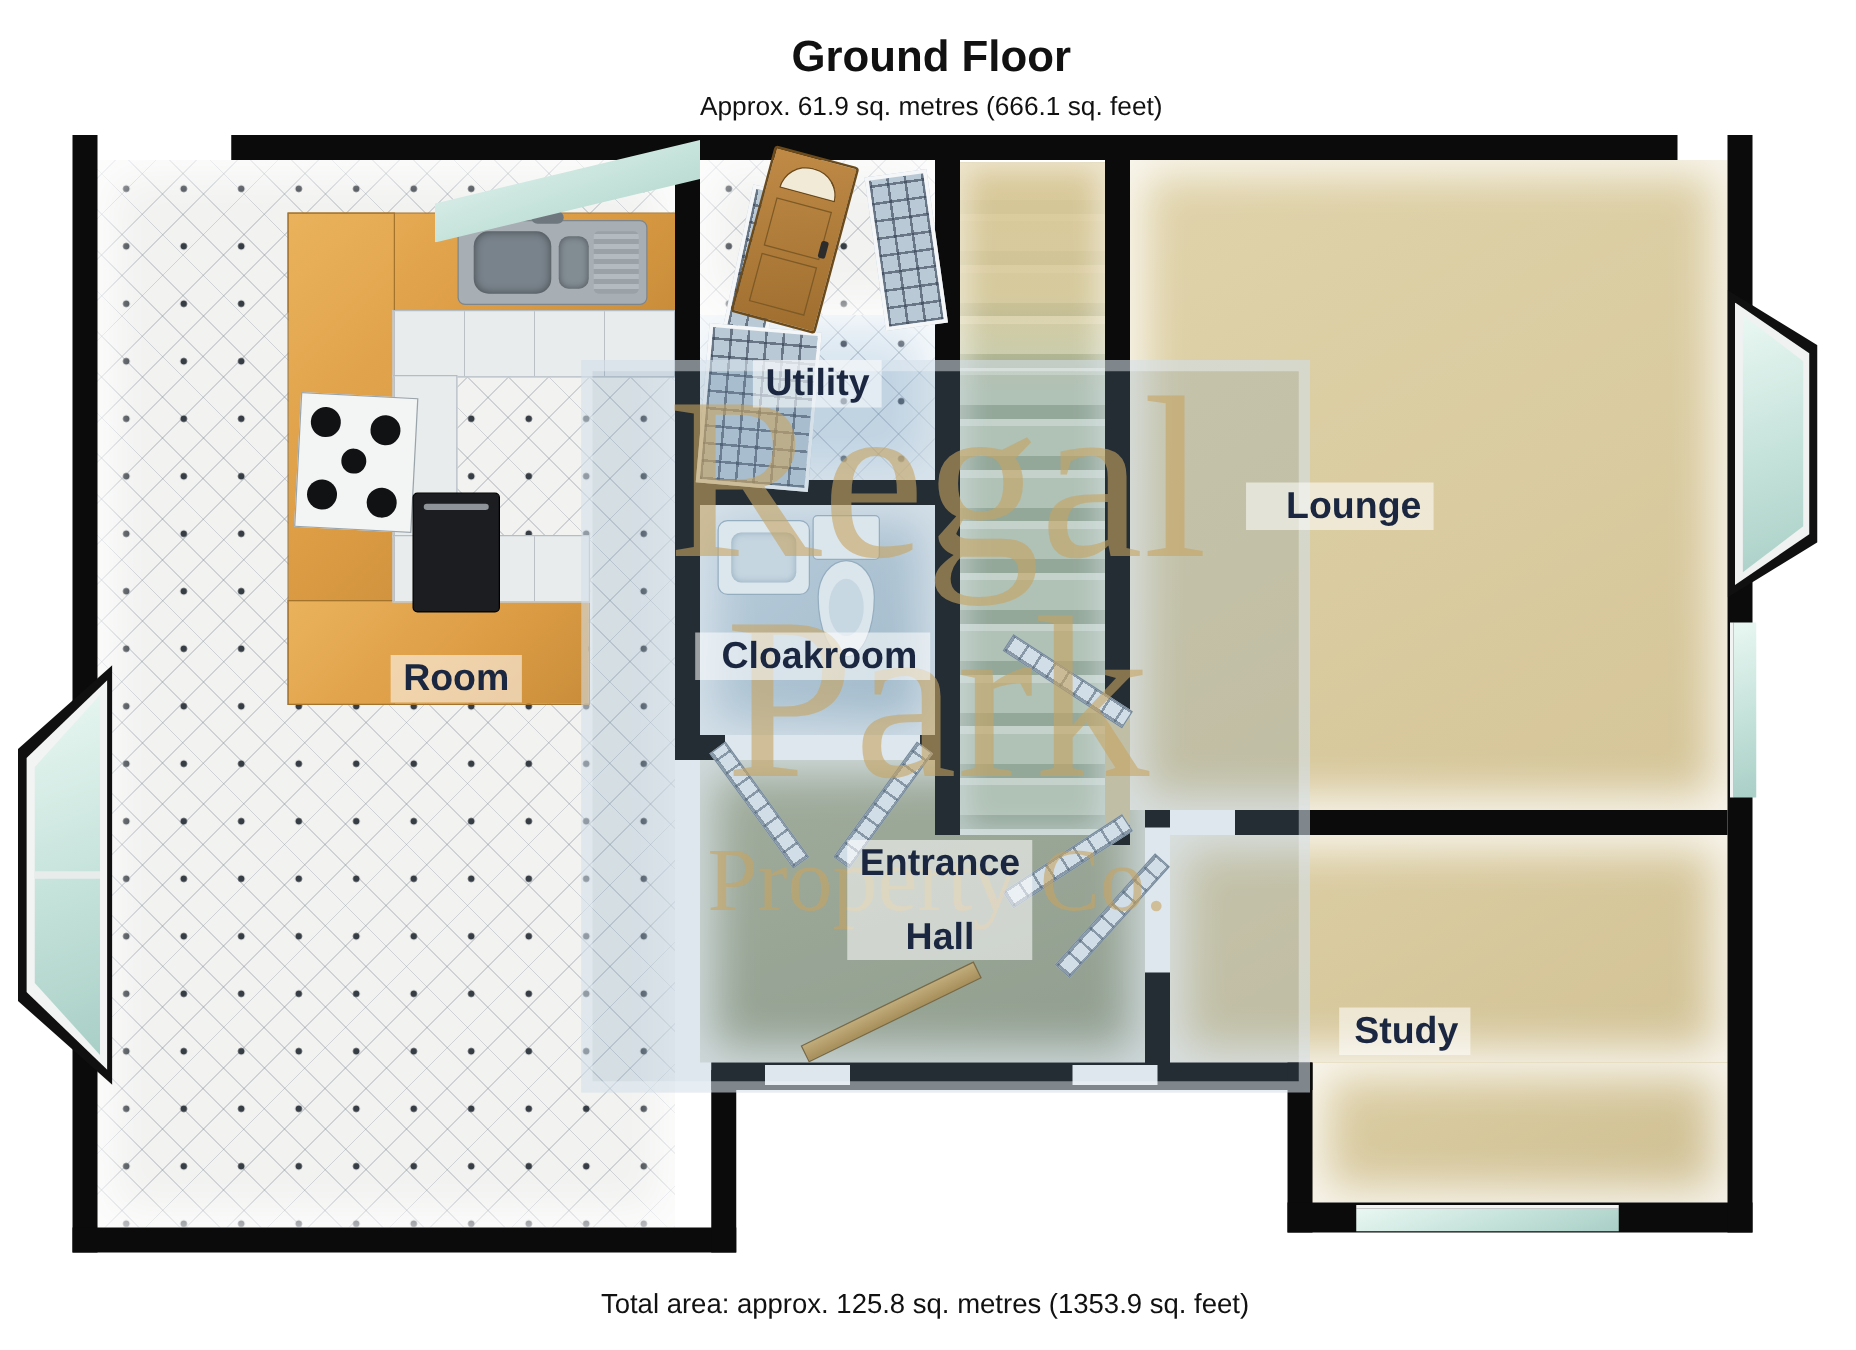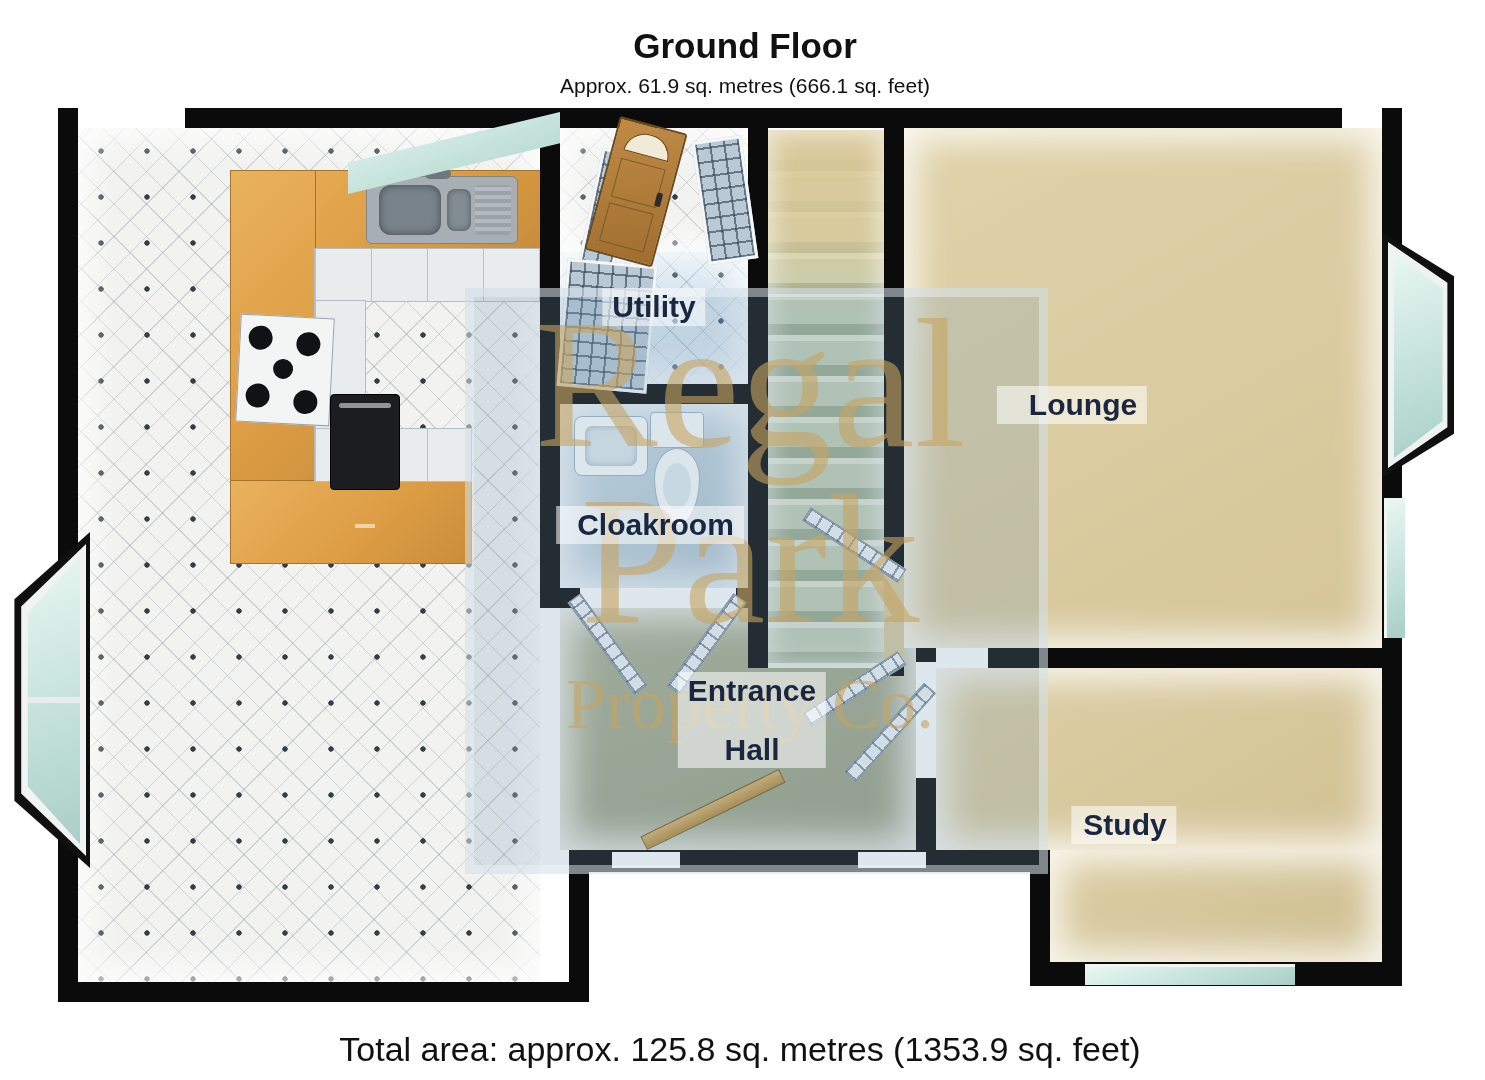--- a/index.html
+++ b/index.html
@@ -153,21 +153,22 @@
             background:rgba(115,155,185,.24);border:9px solid rgba(240,244,248,.45);"></div>
 <div class="abs wm-gold" style="left:330px;top:296px;width:840px;z-index:51;text-align:center;line-height:.95;pointer-events:none;">
   <div style="font-size:185px;">Regal</div>
   <div style="font-size:185px;">Park</div>
   <div style="font-size:72px;margin-top:22px;">Property Co.</div>
 </div>
 
 <div class="label" style="left:654px;top:288px;">Utility</div>
 <div class="label" style="left:1072px;top:386px;padding-left:32px;">Lounge</div>
 <div class="label" style="left:365px;top:524px;">
+  <span style="display:block;">Room</span>
 </div>
 <div class="label" style="left:650px;top:506px;padding-left:21px;">Cloakroom</div>
 <div class="label" style="left:752px;top:672px;">
   <span style="display:block;">Entrance</span>
   <span style="display:block;margin-top:25px;">Hall</span>
 </div>
 <div class="label" style="left:1124px;top:806px;padding-left:12px;">Study</div>
 
-<div class="txt" style="left:740px;top:1030px;font-size:34px;">Total area: approx. 125.8 sq. metres (1353.9 sq. feet)</div>
+<div class="txt" style="left:740px;top:1030px;font-size:22px;">Total area: approx. 125.8 sq. metres (1353.9 sq. feet)</div>
 
 </body></html>

